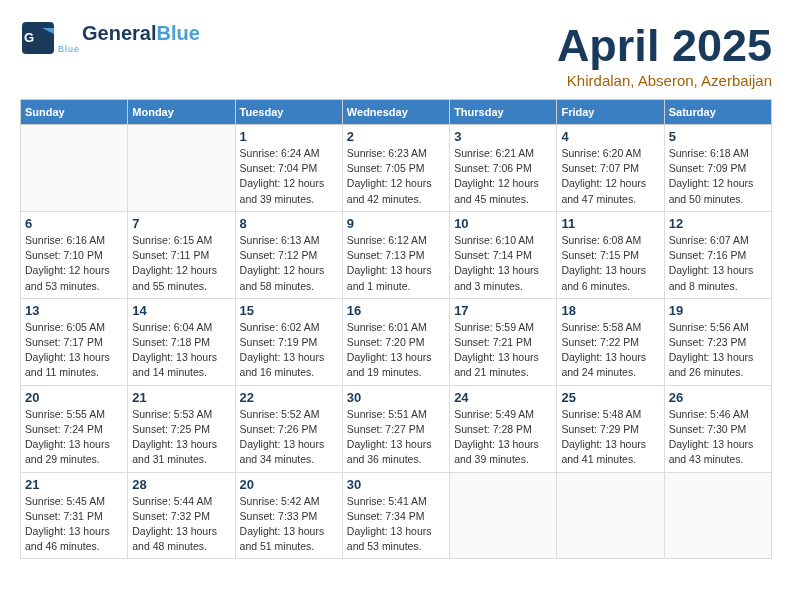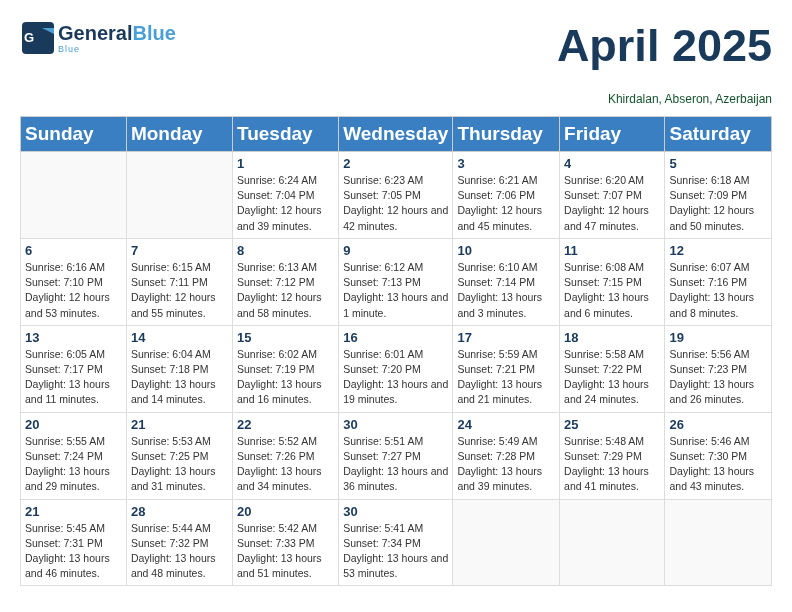--- a/index.html
+++ b/index.html
@@ -23,32 +23,31 @@
     }
     .title-area {
       text-align: right;
     }
     .month-title {
       font-size: 45px;
       font-weight: bold;
       color: #1a3a5c;
     }
     .location-title {
-      font-size: 12px;
-      color: #14532d;
-      margin-top: 20px;
+      font-size: 15px;
+      color: #a16207;
     }
     table {
       width: 100%;
       border-collapse: collapse;
     }
     th {
       background-color: #3a7fc1;
       color: white;
-      font-size: 19px;
+      font-size: 11px;
       padding: 6px 4px;
       text-align: left;
       border: 1px solid #ccc;
     }
     td {
       vertical-align: top;
       border: 1px solid #ddd;
       padding: 4px;
       font-size: 10.5px;
       color: #333;
@@ -78,21 +77,21 @@
     <div style="display:flex;align-items:center;gap:2px;">
       <div style="position:relative;width:36px;height:36px;">
         <svg width="36" height="36" viewBox="0 0 36 36">
           <rect x="2" y="2" width="32" height="32" rx="4" fill="#1a3a5c"></rect>
           <text x="4" y="22" font-size="13" font-weight="bold" fill="white" font-family="Arial">G</text>
           <polygon points="22,8 34,14 34,8" fill="#4a9fd4"></polygon>
         </svg>
       </div>
       <div>
         <div style="font-size:20px;font-weight:bold;line-height:1.1;">
-          <span style="color:#1a3a5c;">General</span><span style="color:#4a9fd4;">Blue</span>
+          <span style="color:#1a3a5c;margin-left:24px;">General</span><span style="color:#4a9fd4;">Blue</span>
         </div>
         <div style="font-size:9px;color:#4a9fd4;letter-spacing:1px;">Blue</div>
       </div>
     </div>
   </div>
   <div class="title-area">
     <div class="month-title">April 2025</div>
     <div class="location-title">Khirdalan, Abseron, Azerbaijan</div>
   </div>
 </div>

